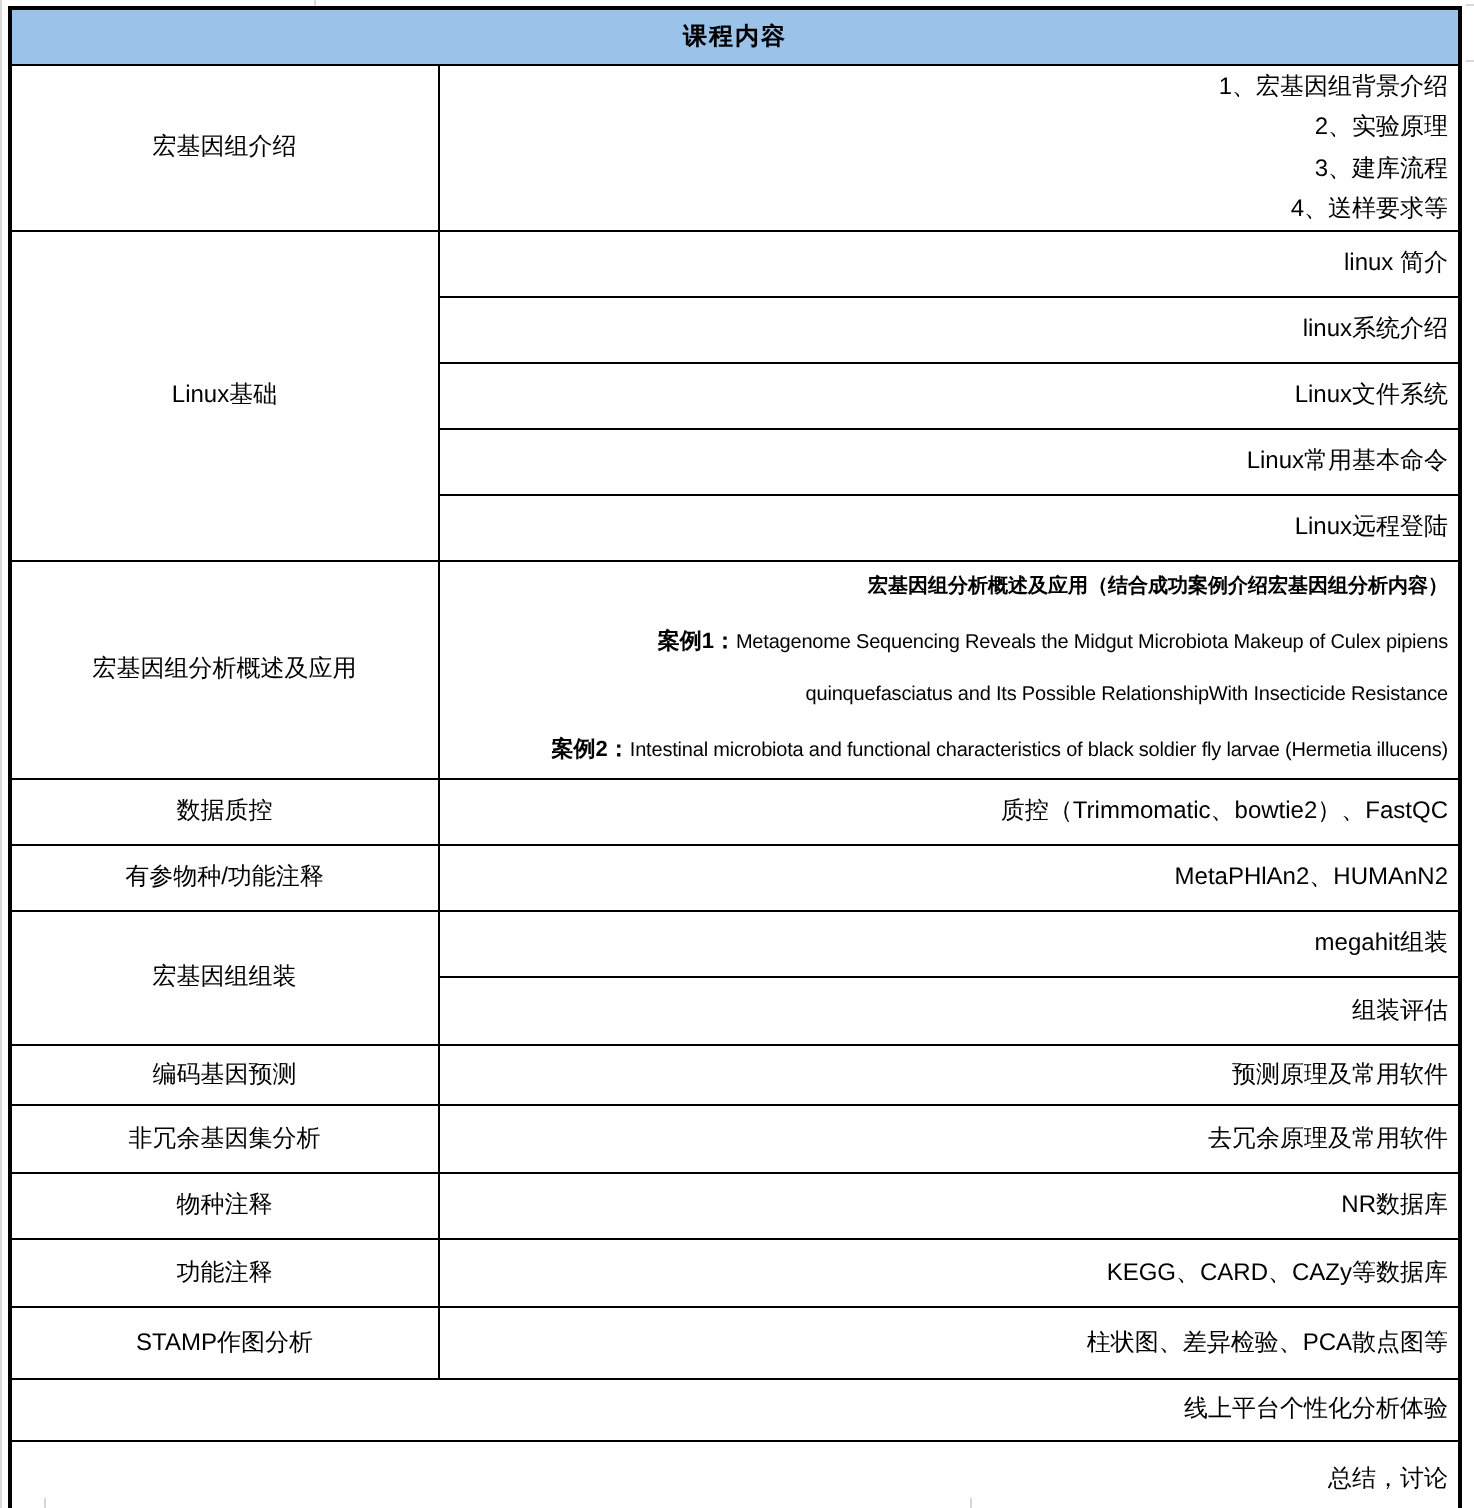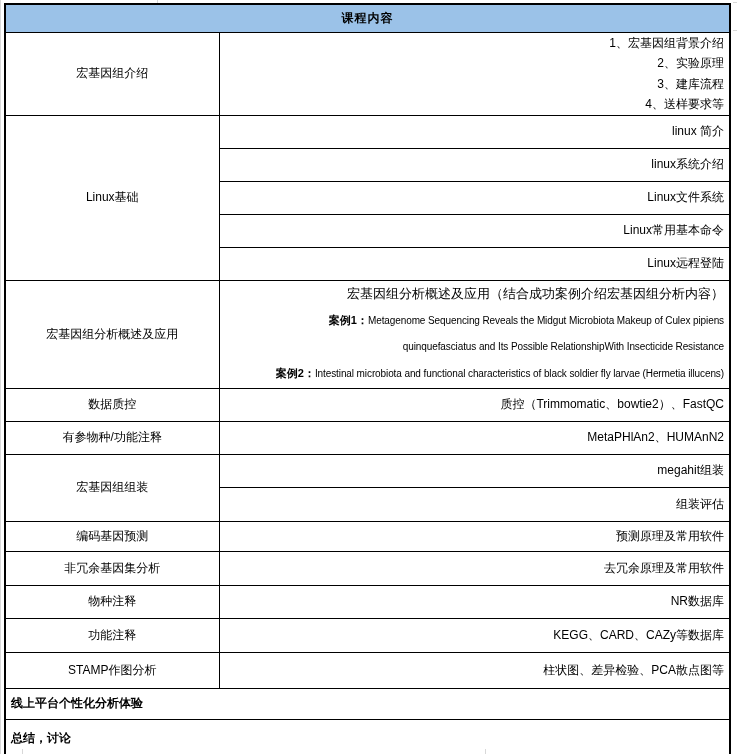--- a/index.html
+++ b/index.html
@@ -25,24 +25,24 @@
   td.hdr{
     background:#9BC2E8;text-align:center;
     font-weight:bold;font-size:13px;letter-spacing:1px;
   }
   td.topic{text-align:center;padding:0 3px;}
   td.detail{text-align:right;}
   .mline{padding-top:3px;padding-bottom:3px;}
   .mline div{line-height:20.5px;}
   td.cases{vertical-align:middle;padding-top:2px;padding-bottom:2px;}
   td.cases .line{line-height:26px;white-space:nowrap;}
-  .case-title{font-weight:normal;font-size:13px;}
+  .case-title{font-weight:bold;font-size:10px;}
   .case-label{font-weight:bold;font-size:11px;}
   .case-en{font-size:10px;letter-spacing:-0.1px;}
-  td.center{text-align:left;font-weight:bold;}
+  td.center{text-align:right;}
 </style>
 </head>
 <body>
 
 <div class="sheet">
 
   <div class="gridline" style="left:0;top:0;width:1px;height:754px;"></div>
   <div class="gridline" style="left:157px;top:0;width:1px;height:3px;"></div>
   <div class="gridline" style="left:22px;top:749px;width:1px;height:5px;"></div>
   <div class="gridline" style="left:485px;top:749px;width:1px;height:5px;"></div>

